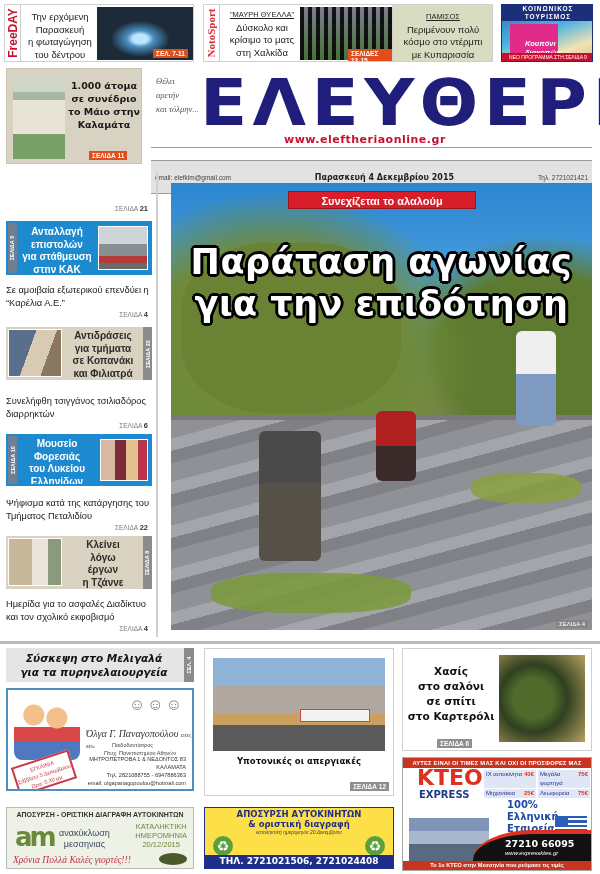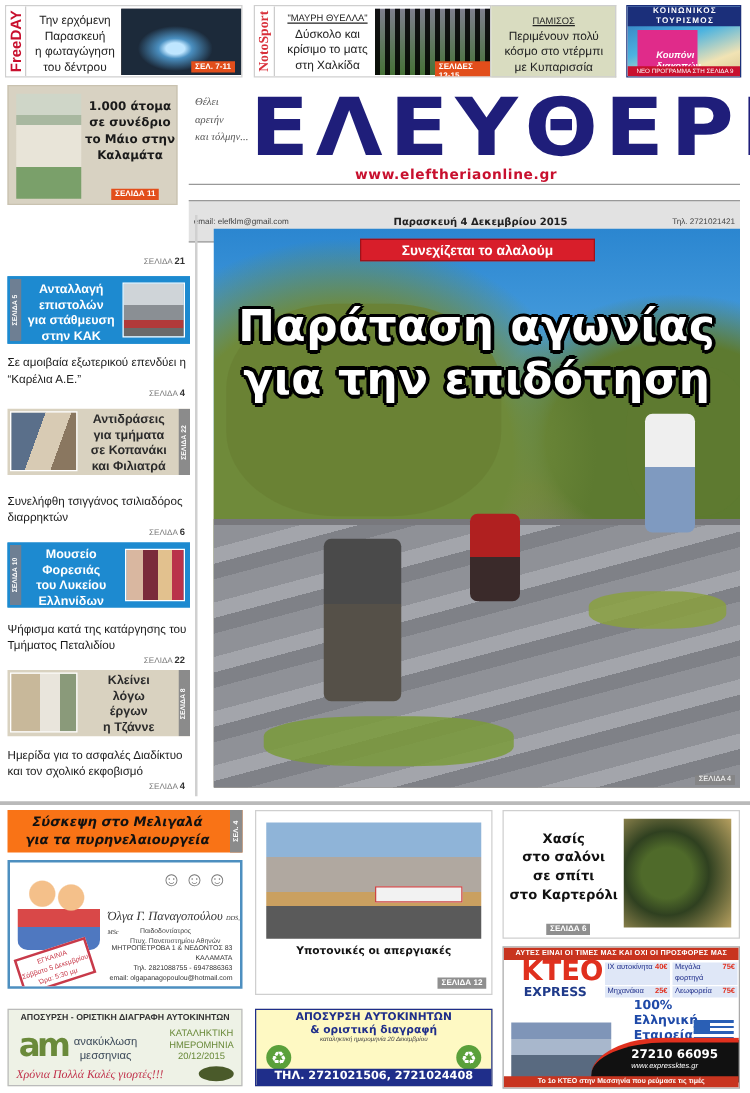--- a/index.html
+++ b/index.html
@@ -65,21 +65,21 @@
   .leaves { position: absolute; background: #7d8f3a; opacity: 0.85; border-radius: 40%; }
   .person { position: absolute; border-radius: 6px; }
   .kicker-bar { position: absolute; left: 117px; top: 8px; width: 188px; height: 18px; background: #d81e2a; color: #fff; font-weight: bold; font-size: 11px; line-height: 18px; text-align: center; border: 1px solid #9d121b; }
   .headline { position: absolute; left: 0; right: 0; top: 58px; text-align: center; font-family: "DejaVu Sans", sans-serif; font-weight: bold; font-size: 35px; line-height: 42px; color: #ffffff;
     text-shadow: 2px 2px 0 #000, -2px -2px 0 #000, 2px -2px 0 #000, -2px 2px 0 #000, 0 3px 0 #000, 3px 0 0 #000, 0 -3px 0 #000, -3px 0 0 #000; letter-spacing: 0.5px; }
   .main-ref { position: absolute; right: 4px; bottom: 2px; background: rgba(130,130,130,0.8); color: #fff; font-size: 6px; padding: 1px 3px; }
 
   .hr-band { position: absolute; left: 0; width: 600px; height: 3px; background: #b9b9b9; top: 641px; }
 
   
-  .melig { position: absolute; left: 6px; top: 648px; width: 188px; height: 34px; background: #f97316; }
+  .melig { position: absolute; left: 6px; top: 648px; width: 188px; height: 34px; background: #e5e5e5; }
   .melig .txt { position: absolute; left: 0; right: 12px; top: 3px; text-align: center; font-family: "DejaVu Sans", sans-serif; font-weight: bold; font-style: italic; font-size: 10.5px; line-height: 14px; color: #111; }
   .melig .side-tab { left: auto; right: 0; width: 10px; }
 
   .ad-dentist { position: absolute; left: 6px; top: 688px; width: 188px; height: 103px; border: 2px solid #4d8fc0; background: #fff; overflow: hidden; }
   .ad-dentist .kids { position: absolute; left: 6px; top: 10px; width: 66px; height: 60px; background: radial-gradient(circle at 30% 25%, #f4c08a 0 10px, transparent 11px), radial-gradient(circle at 65% 30%, #f4c08a 0 10px, transparent 11px), linear-gradient(#ffffff 0 45%, #d94848 45% 70%, #4f78c0 70%); border-radius: 8px; }
   .ad-dentist .teeth { position: absolute; right: 8px; top: 6px; font-size: 16px; color: #777; letter-spacing: 2px; }
   .ad-dentist .name { position: absolute; left: 78px; top: 38px; font-family: "Liberation Serif", serif; font-style: italic; font-size: 10px; color: #333; }
   .ad-dentist .name small { font-size: 5px; }
   .ad-dentist .sub { position: absolute; left: 96px; font-size: 5.5px; color: #444; }
   .ad-dentist .stamp { position: absolute; left: 6px; top: 68px; width: 60px; height: 30px; border: 2px solid #c83a4a; color: #c83a4a; font-size: 5.5px; line-height: 8px; text-align: center; transform: rotate(-18deg); padding-top: 2px; background: #fff; }
@@ -96,21 +96,21 @@
   .story-protest .pic { position: absolute; left: 8px; top: 9px; width: 172px; height: 93px; }
   .story-protest .banner { position: absolute; left: 95px; top: 60px; width: 70px; height: 13px; background: #f2f2f2; border: 1px solid #c44; }
   .story-protest .hl { position: absolute; left: 0; right: 0; top: 106px; text-align: center; font-family: "DejaVu Sans", sans-serif; font-weight: bold; font-size: 8.5px; line-height: 12px; color: #111; }
   .story-protest .page-badge { right: 4px; bottom: 4px; background: #8f8f8f; }
 
   .story-hash { position: absolute; left: 402px; top: 648px; width: 190px; height: 103px; border: 1px solid #cfcfcf; background: #fff; }
   .story-hash .hl { position: absolute; left: 0; width: 96px; top: 15px; text-align: center; font-family: "DejaVu Sans", sans-serif; font-weight: bold; font-size: 10.5px; line-height: 15px; color: #111; }
   .story-hash .pic { position: absolute; right: 6px; top: 6px; width: 86px; height: 87px; }
   .story-hash .page-badge { left: 34px; bottom: 2px; background: #8f8f8f; }
 
-  .ad-haidos { position: absolute; left: 204px; top: 807px; width: 190px; height: 62px; background: #fef9c3; border: 1px solid #1f2e8a; overflow: hidden; }
+  .ad-haidos { position: absolute; left: 204px; top: 807px; width: 190px; height: 62px; background: #fde047; border: 1px solid #1f2e8a; overflow: hidden; }
   .ad-haidos .l1 { position: absolute; left: 0; right: 0; top: 1px; text-align: center; font-family: "DejaVu Sans", sans-serif; font-weight: bold; font-size: 8.5px; color: #1f2e8a; line-height: 10px; }
   .ad-haidos .l3 { position: absolute; left: 0; right: 0; top: 21px; text-align: center; font-size: 5px; font-style: italic; color: #444; }
   .ad-haidos .name { position: absolute; left: 0; right: 0; top: 22px; text-align: center; font-family: "DejaVu Sans", sans-serif; font-weight: bold; font-size: 22px; color: #e01b24; letter-spacing: 1px; margin-top: 48px; }
   .ad-haidos .rec { position: absolute; top: 28px; width: 20px; height: 20px; border-radius: 50%; background: #5aa03a; color: #fff; font-size: 14px; text-align: center; line-height: 20px; }
   .ad-haidos .phone { position: absolute; left: 0; right: 0; bottom: 0; height: 13px; background: #1f2e8a; color: #fff; text-align: center; font-family: "DejaVu Sans", sans-serif; font-weight: bold; font-size: 9px; line-height: 13px; }
 
   .ad-kteo { position: absolute; left: 402px; top: 757px; width: 190px; height: 114px; background: #fff; border: 1px solid #aaa; overflow: hidden; }
   .ad-kteo .topbar { position: absolute; left: 0; right: 0; top: 0; height: 10px; background: #c8341f; color: #fff; font-size: 5.8px; font-weight: bold; text-align: center; line-height: 10px; letter-spacing: 0.2px; }
   .ad-kteo .brand { position: absolute; left: 14px; top: 8px; font-family: "DejaVu Sans", sans-serif; font-weight: bold; font-size: 22px; color: #e0301e; line-height: 24px; }
   .ad-kteo .express { position: absolute; left: 16px; top: 31px; font-family: "DejaVu Sans", sans-serif; font-weight: bold; font-size: 10px; color: #1f3a8a; }

